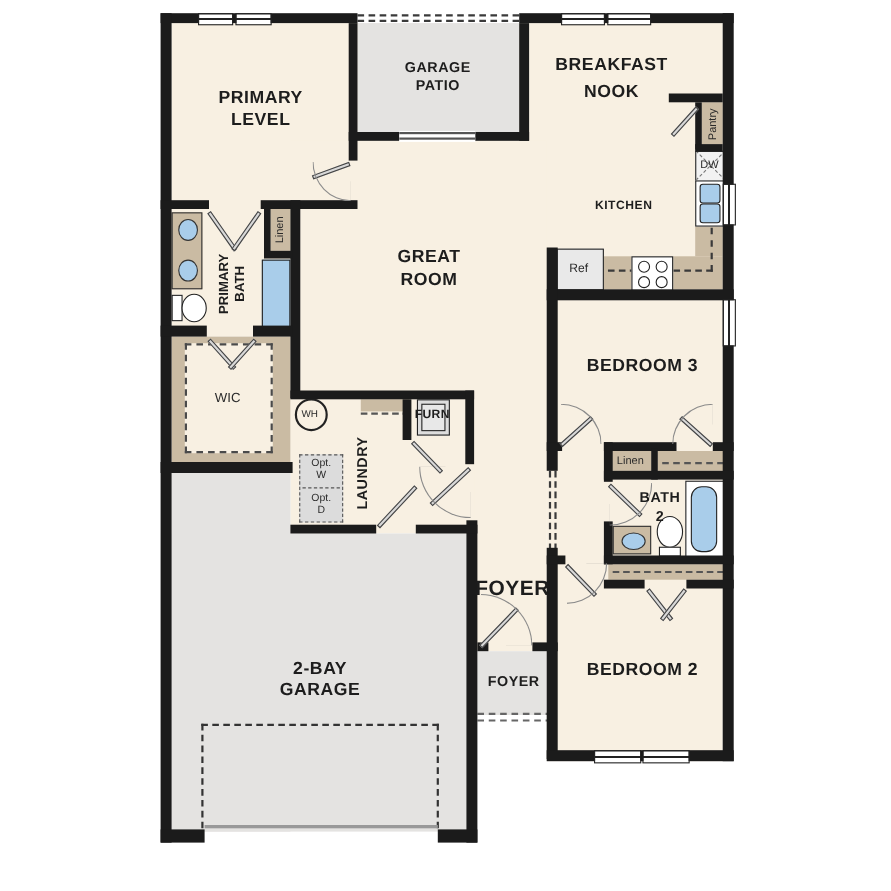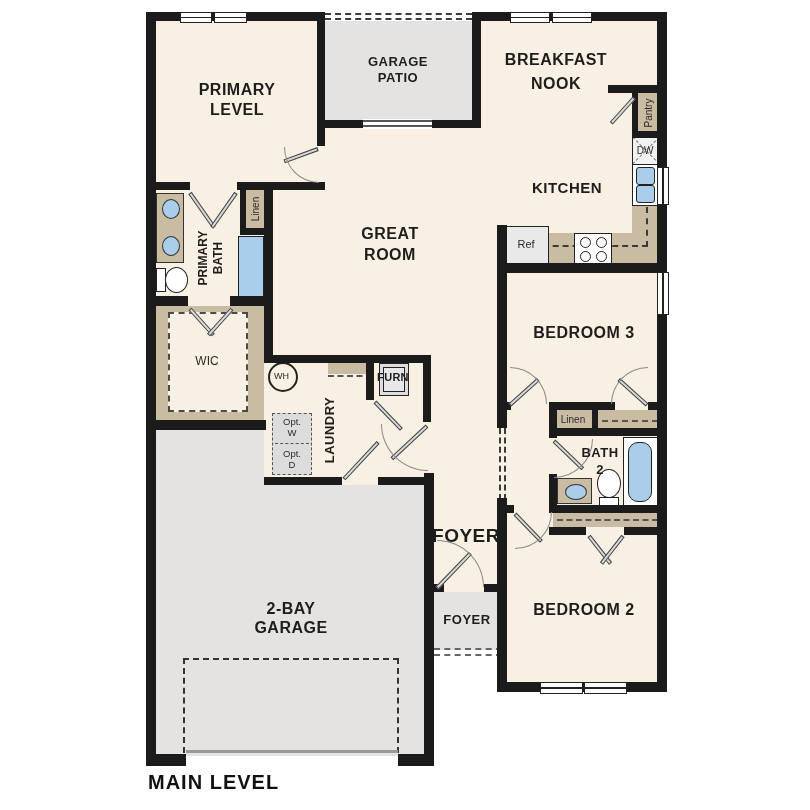--- a/index.html
+++ b/index.html
@@ -196,21 +196,21 @@
   <div class="leaf" style="left:344px;top:477px;width:48px;transform:rotate(-47deg);"></div>
   <div class="leaf" style="left:437px;top:586px;width:46px;transform:rotate(-46deg);"></div>
   <div class="arc arc-tr" style="left:437px;top:540px;width:46px;height:46px;"></div>
 
   <div class="lb" style="left:237px;top:90px;font-size:16px;">PRIMARY</div>
   <div class="lb" style="left:237px;top:110px;font-size:16px;">LEVEL</div>
   <div class="lb" style="left:398px;top:61px;font-size:13px;">GARAGE</div>
   <div class="lb" style="left:398px;top:77px;font-size:13px;">PATIO</div>
   <div class="lb" style="left:556px;top:60px;font-size:16px;">BREAKFAST</div>
   <div class="lb" style="left:556px;top:84px;font-size:16px;">NOOK</div>
-  <div class="lb" style="left:567px;top:187px;font-size:15px;">KITCHEN</div>
+  <div class="lb" style="left:567px;top:187px;font-size:11px;">KITCHEN</div>
   <div class="lb" style="left:390px;top:234px;font-size:16px;">GREAT</div>
   <div class="lb" style="left:390px;top:255px;font-size:16px;">ROOM</div>
   <div class="ls rot" style="left:648px;top:113px;font-size:10px;">Pantry</div>
   <div class="ls" style="left:645px;top:150px;font-size:10px;">DW</div>
   <div class="ls" style="left:526px;top:244px;font-size:11px;">Ref</div>
   <div class="ls rot" style="left:255px;top:209px;font-size:10px;">Linen</div>
   <div style="position:absolute;left:211px;top:258px;transform:translate(-50%,-50%) rotate(-90deg);font-weight:bold;font-size:12px;color:#1d1d1d;text-align:center;line-height:1.25;white-space:nowrap;">
     <div>PRIMARY</div>
     <div>BATH</div>
   </div>
@@ -228,14 +228,13 @@
   </div>
   <div class="lb" style="left:584px;top:333px;font-size:16px;">BEDROOM 3</div>
   <div class="ls" style="left:573px;top:419px;font-size:10px;">Linen</div>
   <div class="lb" style="left:600px;top:452px;font-size:13px;">BATH</div>
   <div class="lb" style="left:600px;top:469px;font-size:13px;">2</div>
   <div class="lb" style="left:466px;top:536px;font-size:19px;">FOYER</div>
   <div class="lb" style="left:467px;top:619px;font-size:13px;">FOYER</div>
   <div class="lb" style="left:584px;top:610px;font-size:16px;">BEDROOM 2</div>
   <div class="lb" style="left:291px;top:609px;font-size:16px;">2-BAY</div>
   <div class="lb" style="left:291px;top:628px;font-size:16px;">GARAGE</div>
-  <div style="position:absolute;left:148px;top:771px;font-size:20px;font-weight:bold;color:#111;letter-spacing:1px;">MAIN LEVEL</div>
 </div>
 
 </body></html>

